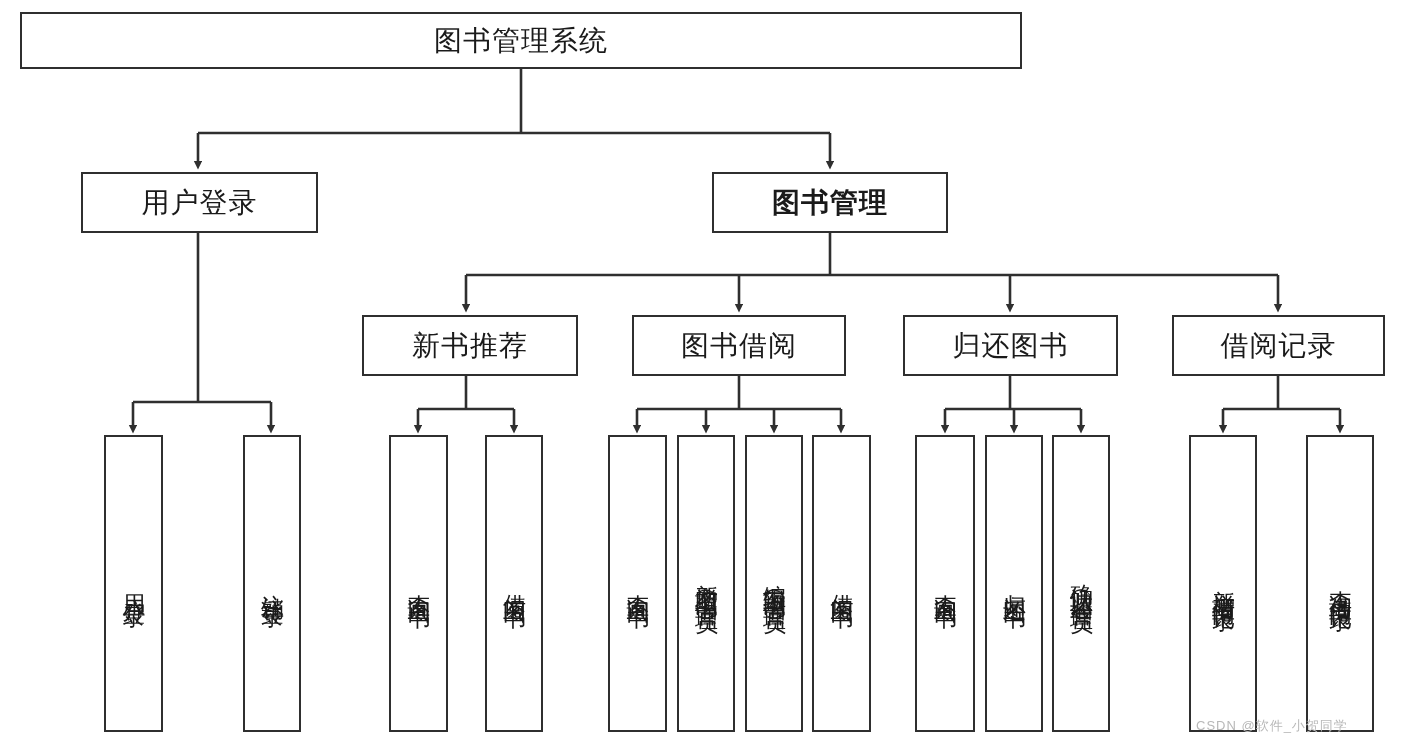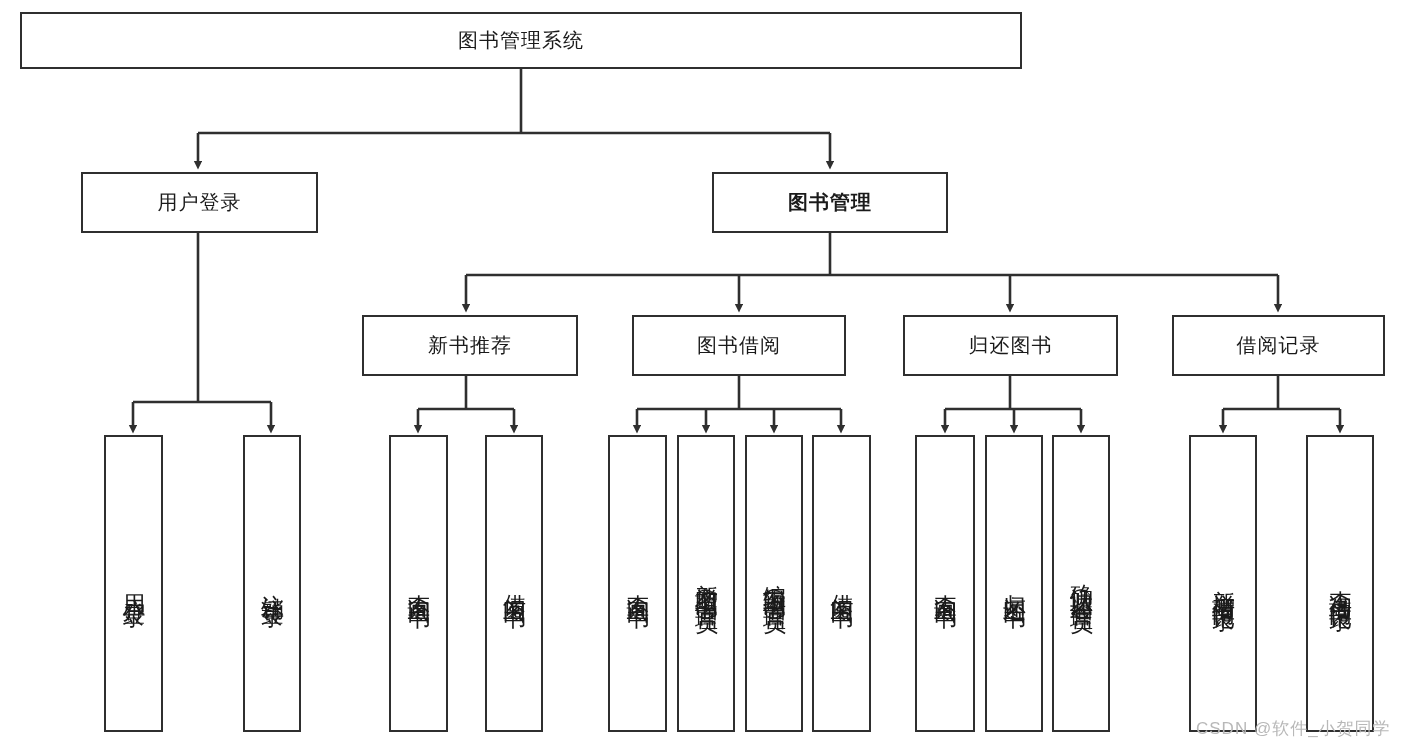--- a/index.html
+++ b/index.html
@@ -16,36 +16,36 @@
     position:absolute;
     box-sizing:border-box;
     background:#ffffff;
     border:2px solid #2f2f2f;
     display:flex;
     align-items:center;
     justify-content:center;
     color:#1a1a1a;
     z-index:3;
   }
-  .node.h-label{font-size:20px;letter-spacing:1px;}
+  .node.h-label{font-size:28px;letter-spacing:1px;}
   .node.v-label{
     font-size:23px;
     line-height:1.12;
   }
   .node.v-label .vtext{
     writing-mode:vertical-rl;
     text-orientation:upright;
     letter-spacing:4px;
     white-space:nowrap;
     display:block;
   }
   .watermark{
     position:absolute;
     color:#b8b8b8;
-    font-size:17px;
+    font-size:13px;
     letter-spacing:1px;
     z-index:6;
     white-space:nowrap;
     pointer-events:none;
   }
 </style>
 </head>
 <body>
 
 <div id="canvas">

